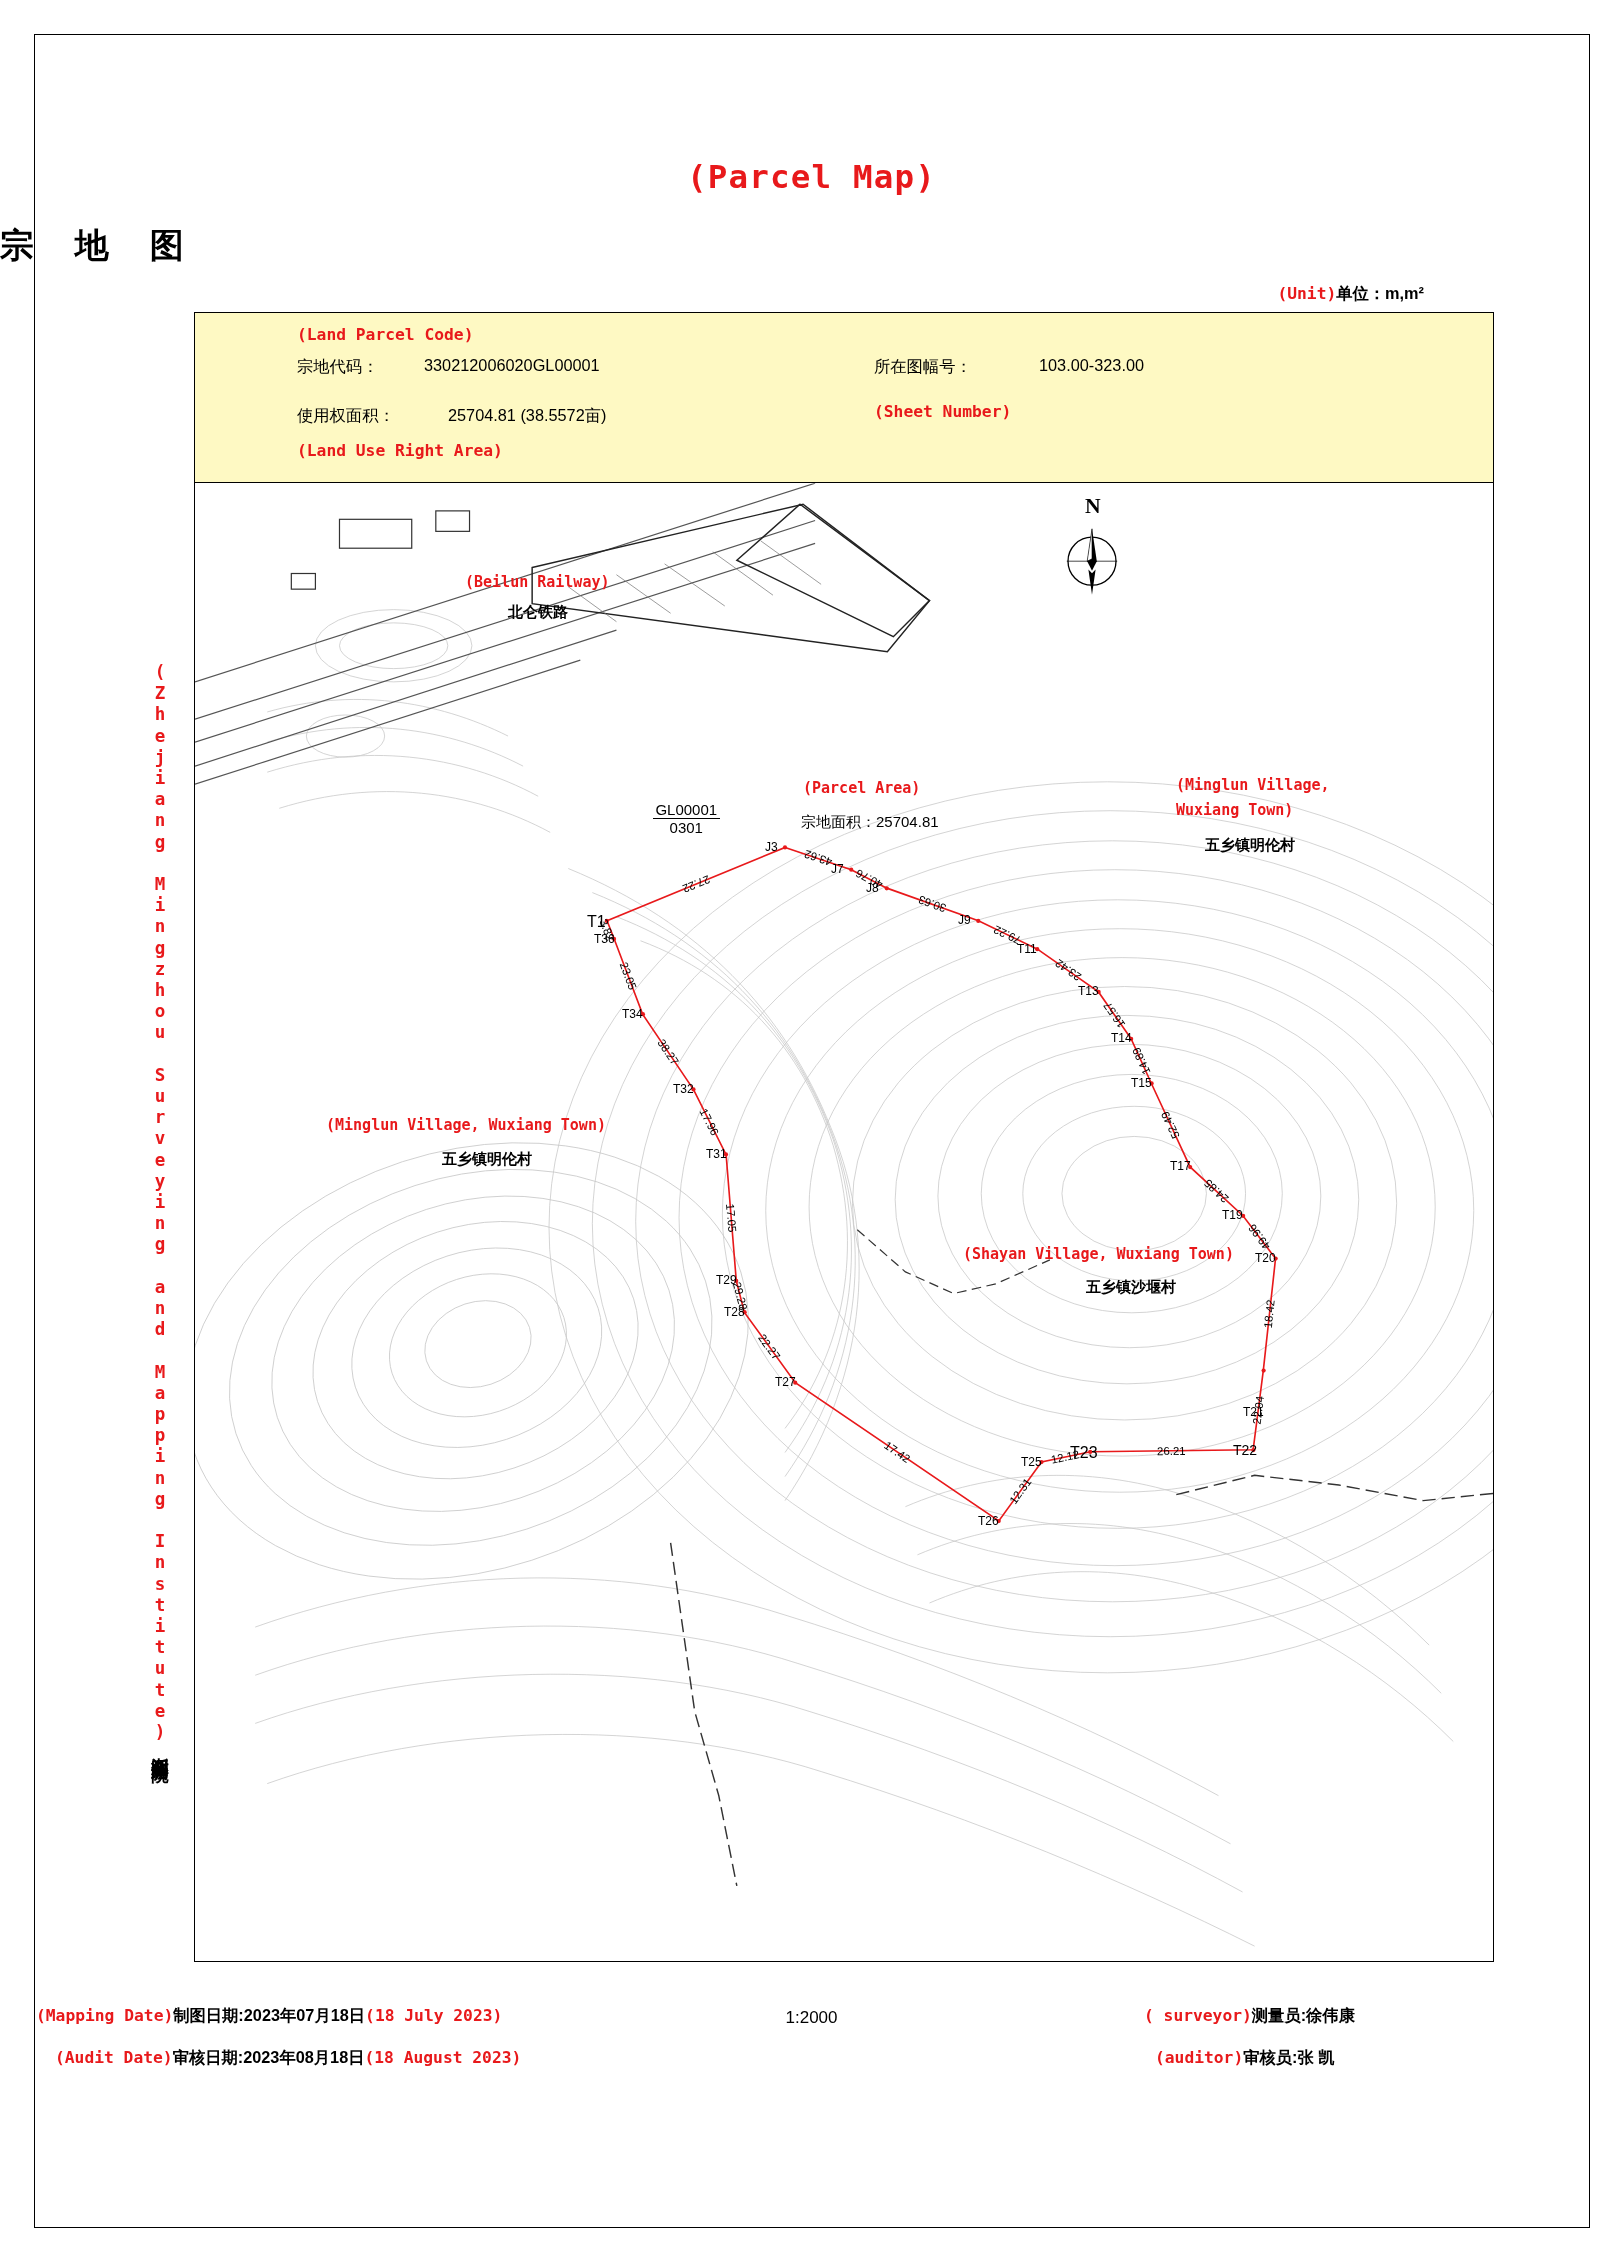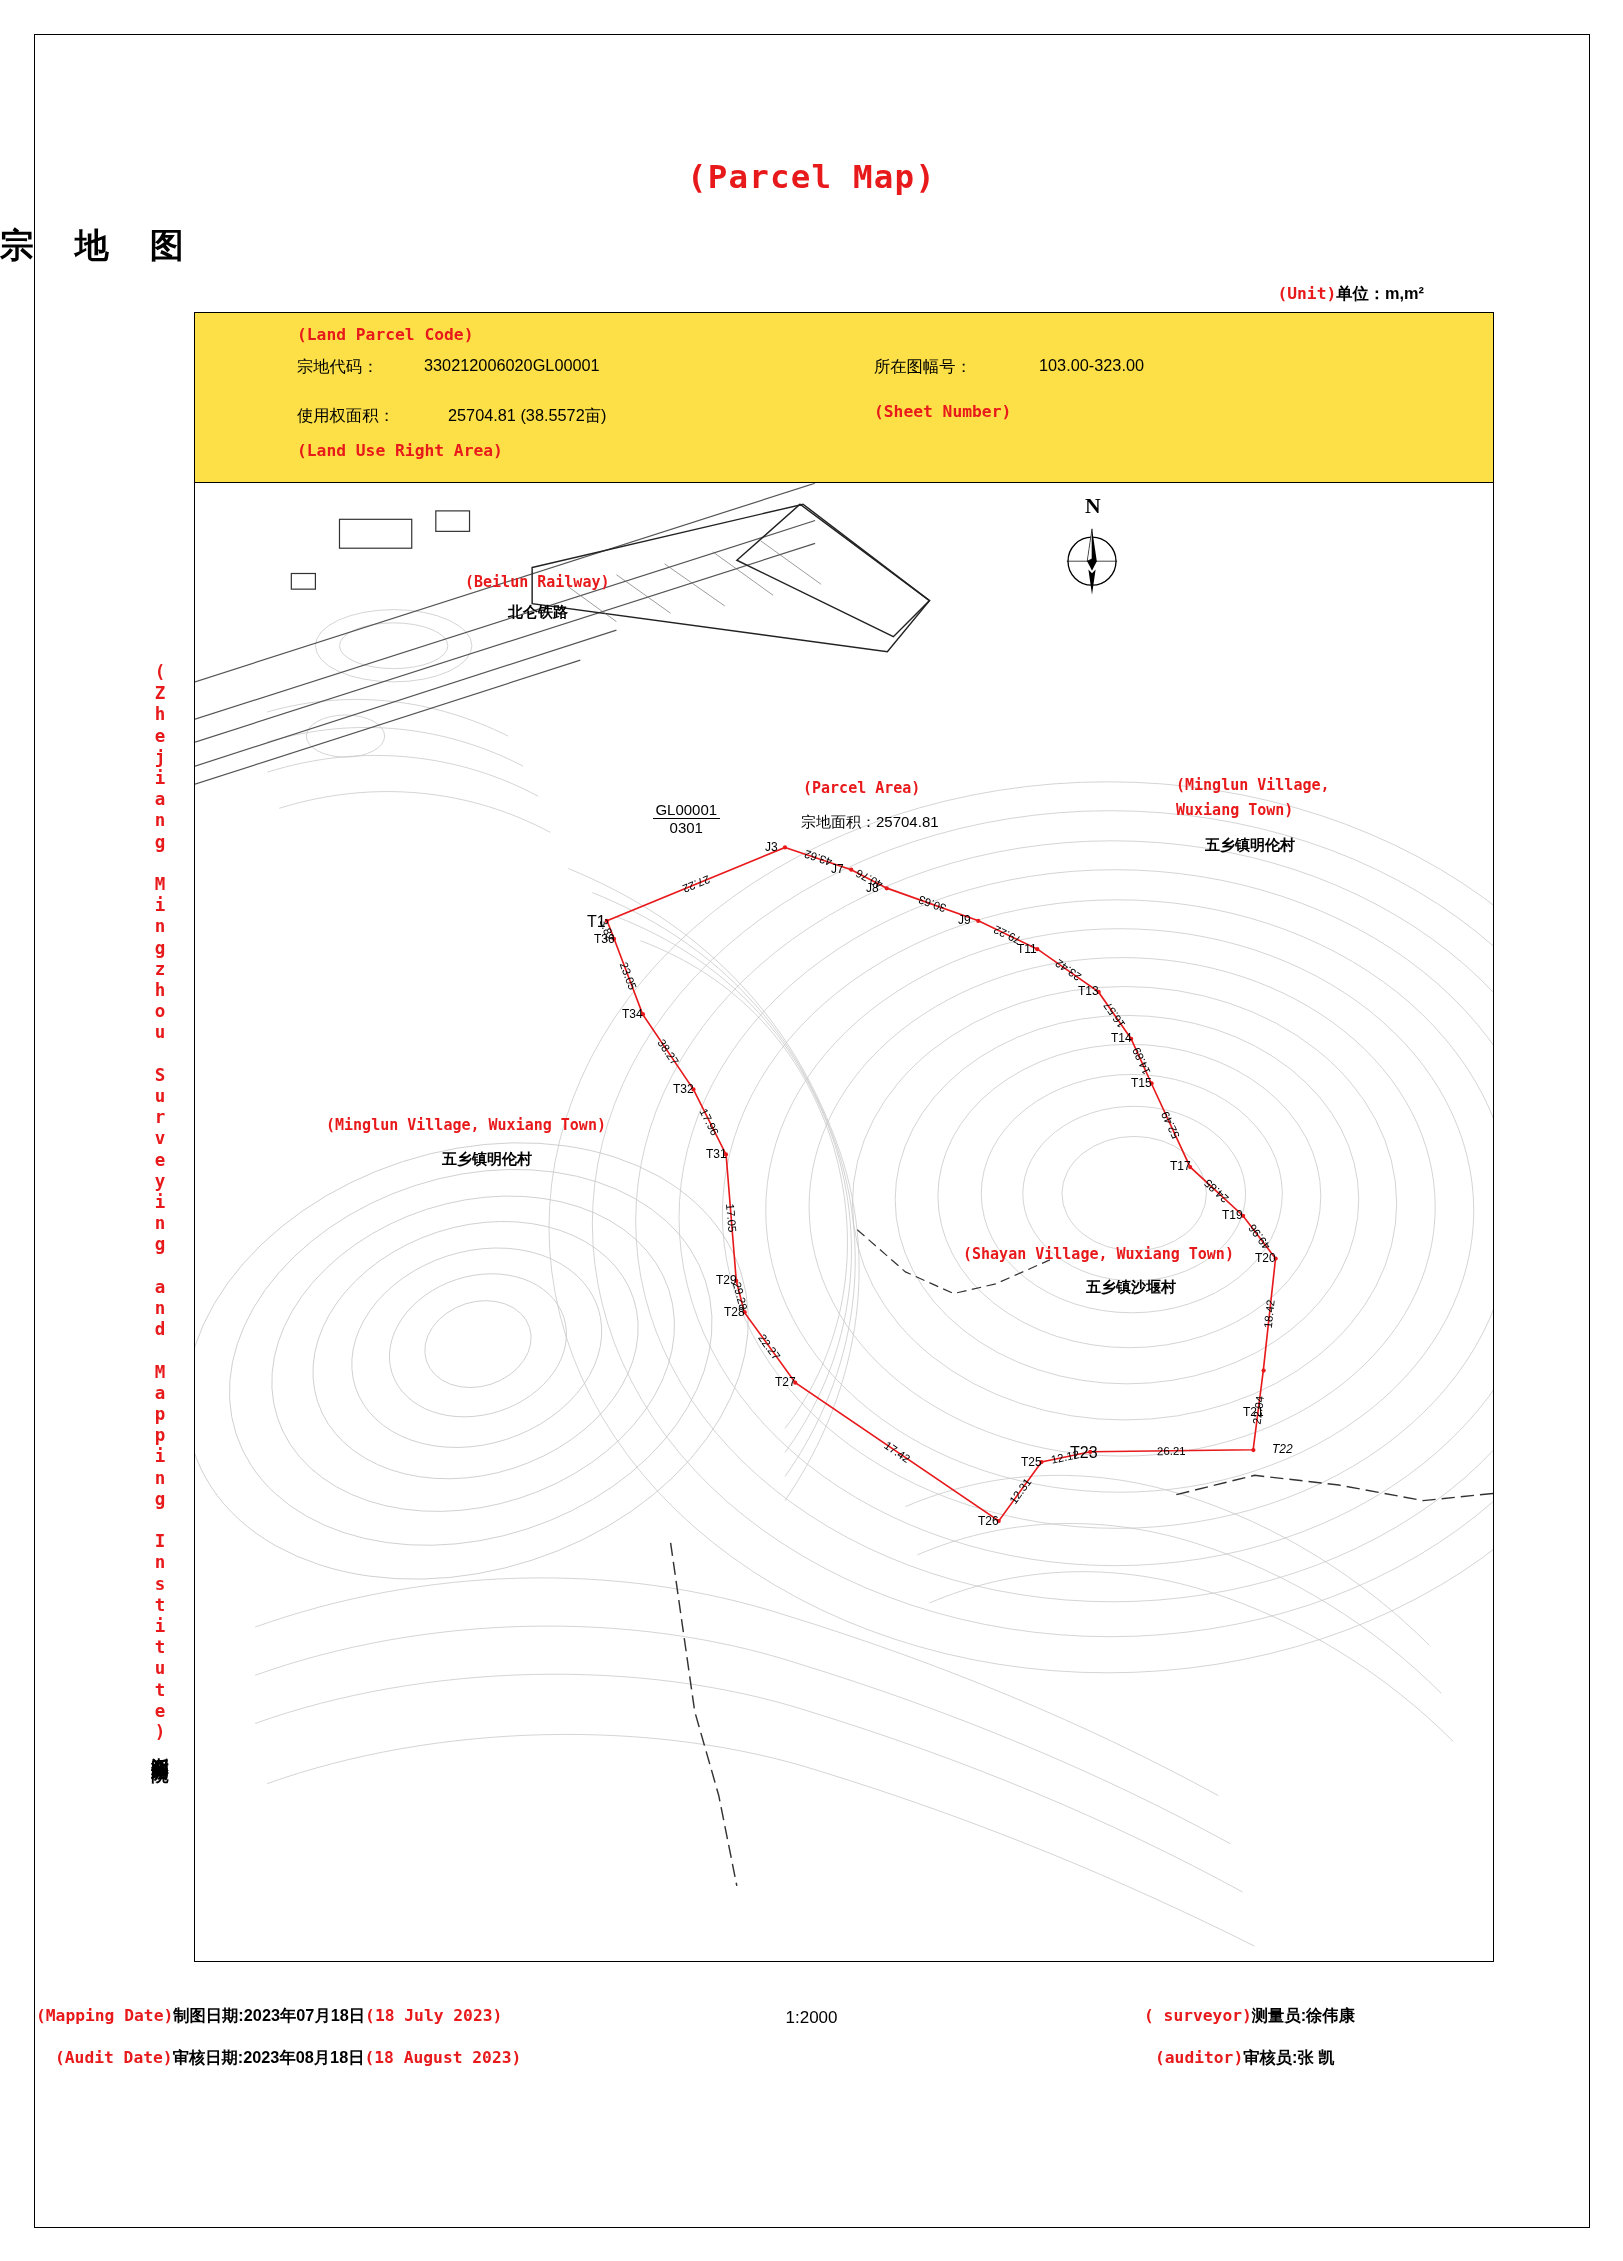--- a/index.html
+++ b/index.html
@@ -64,21 +64,21 @@
     border: 1.2px solid #000;
     box-sizing: border-box;
     overflow: hidden;
     background: #fff;
   }
   .header-block {
     position: absolute;
     left: 0; top: 0;
     width: 100%;
     height: 170px;
-    background: #fde047;
+    background: #fef9c3;
     border-bottom: 1.2px solid #000;
     box-sizing: border-box;
   }
   .hdr-red {
     color: #e8191b;
     font-family: "DejaVu Sans Mono", monospace;
     font-weight: bold;
     font-size: 16.3px;
   }
   .hdr-black {
@@ -340,21 +340,21 @@
         <div class="map-label black" style="left: 399px; top: 449px; font-size: 12px; font-weight: normal;">T36</div>
         <div class="map-label black" style="left: 427px; top: 524px; font-size: 12px; font-weight: normal;">T34</div>
         <div class="map-label black" style="left: 478px; top: 599px; font-size: 12px; font-weight: normal;">T32</div>
         <div class="map-label black" style="left: 511px; top: 664px; font-size: 12px; font-weight: normal;">T31</div>
         <div class="map-label black" style="left: 521px; top: 790px; font-size: 12px; font-weight: normal;">T29</div>
         <div class="map-label black" style="left: 529px; top: 822px; font-size: 12px; font-weight: normal;">T28</div>
         <div class="map-label black" style="left: 580px; top: 892px; font-size: 12px; font-weight: normal;">T27</div>
         <div class="map-label black" style="left: 783px; top: 1031px; font-size: 12px; font-weight: normal;">T26</div>
         <div class="map-label black" style="left: 826px; top: 972px; font-size: 12px; font-weight: normal;">T25</div>
         <div class="map-label black" style="left: 875px; top: 961px; font-size: 16px; font-weight: normal;">T23</div>
-        <div class="map-label black" style="left: 1077px; top: 959px; font-size: 12px; font-weight: normal; font-style: italic;">T22</div>
+        <div class="map-label black" style="left: 1038px; top: 959px; font-size: 14px; font-weight: normal;">T22</div>
         <div class="map-label black" style="left: 1048px; top: 880px; font-size: 12px; font-weight: normal; margin-top: 42px;">T21</div>
         <div class="map-label black" style="left: 1060px; top: 768px; font-size: 12px; font-weight: normal;">T20</div>
         <div class="map-label black" style="left: 1027px; top: 725px; font-size: 12px; font-weight: normal;">T19</div>
         <div class="map-label black" style="left: 975px; top: 676px; font-size: 12px; font-weight: normal;">T17</div>
         <div class="map-label black" style="left: 936px; top: 593px; font-size: 12px; font-weight: normal;">T15</div>
         <div class="map-label black" style="left: 916px; top: 548px; font-size: 12px; font-weight: normal;">T14</div>
         <div class="map-label black" style="left: 883px; top: 501px; font-size: 12px; font-weight: normal;">T13</div>
         <div class="map-label black" style="left: 822px; top: 459px; font-size: 12px; font-weight: normal;">T11</div>
         <div class="map-label black" style="left: 763px; top: 430px; font-size: 12px; font-weight: normal;">J9</div>
         <div class="map-label black" style="left: 671px; top: 398px; font-size: 12px; font-weight: normal;">J8</div>

